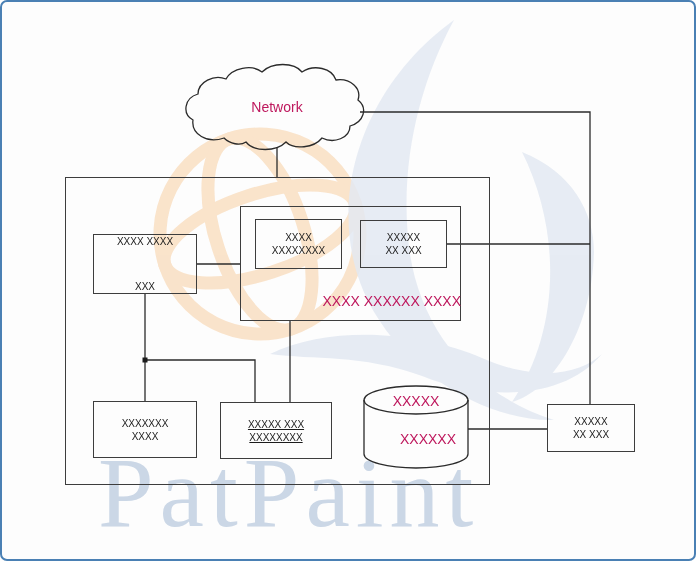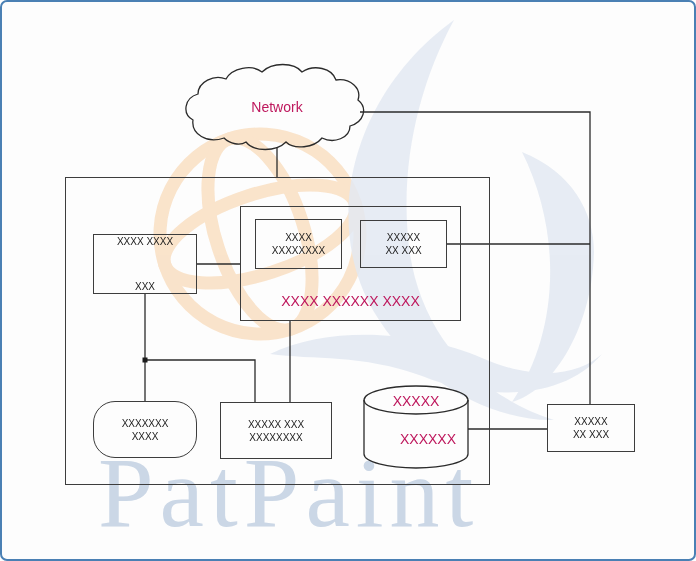--- a/index.html
+++ b/index.html
@@ -105,28 +105,28 @@
   <div class="box" style="left:253px;top:217px;width:87px;height:50px;">
     <span>XXXX</span>
     <span>XXXXXXXX</span>
   </div>
 
   <div class="box" style="left:358px;top:218px;width:87px;height:48px;">
     <span>XXXXX</span>
     <span>XX XXX</span>
   </div>
 
-  <div class="plain-label" style="left:238px;top:291px;width:221px;">XXXX XXXXXX XXXX</div>
+  <div class="plain-label" style="left:238px;top:291px;width:221px;text-align:right;">XXXX XXXXXX XXXX</div>
 
-  <div class="box" style="left:91px;top:399px;width:104px;height:57px;border-radius:22px;">
+  <div class="box" style="left:91px;top:399px;width:104px;height:57px;">
     <span>XXXXXXX</span>
     <span>XXXX</span>
   </div>
 
-  <div class="box" style="left:218px;top:400px;width:112px;height:57px;">
+  <div class="box" style="left:218px;top:400px;width:112px;height:57px;text-decoration:underline;">
     <span>XXXXX XXX</span>
     <span>XXXXXXXX</span>
   </div>
 
   <div class="plain-label" style="left:362px;top:391px;width:104px;">XXXXX</div>
   <div class="plain-label" style="left:362px;top:429px;width:128px;">XXXXXX</div>
 
   <div class="box" style="left:545px;top:402px;width:88px;height:48px;">
     <span>XXXXX</span>
     <span>XX XXX</span>

